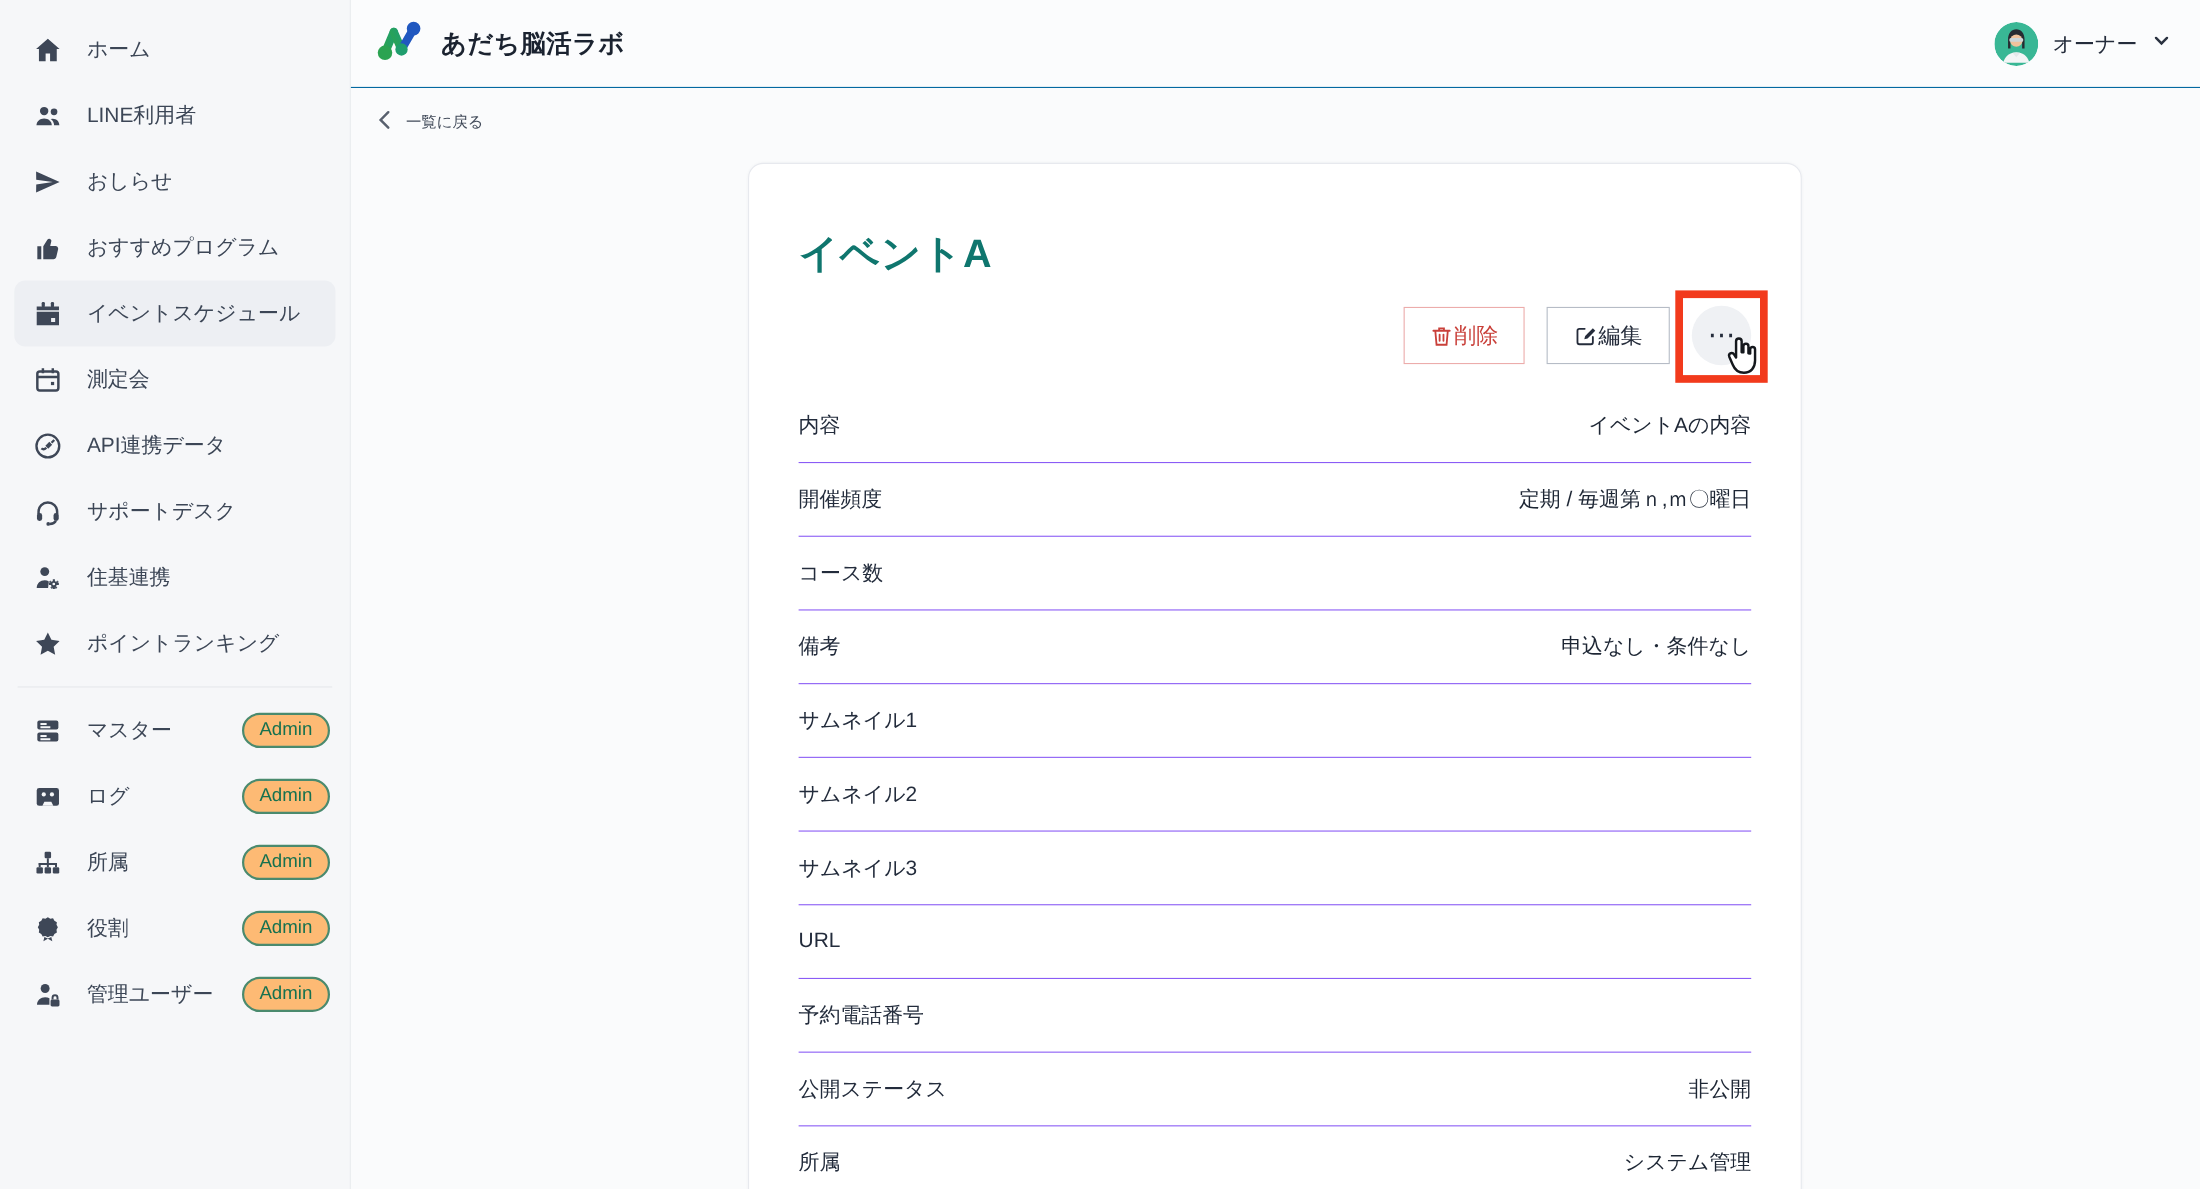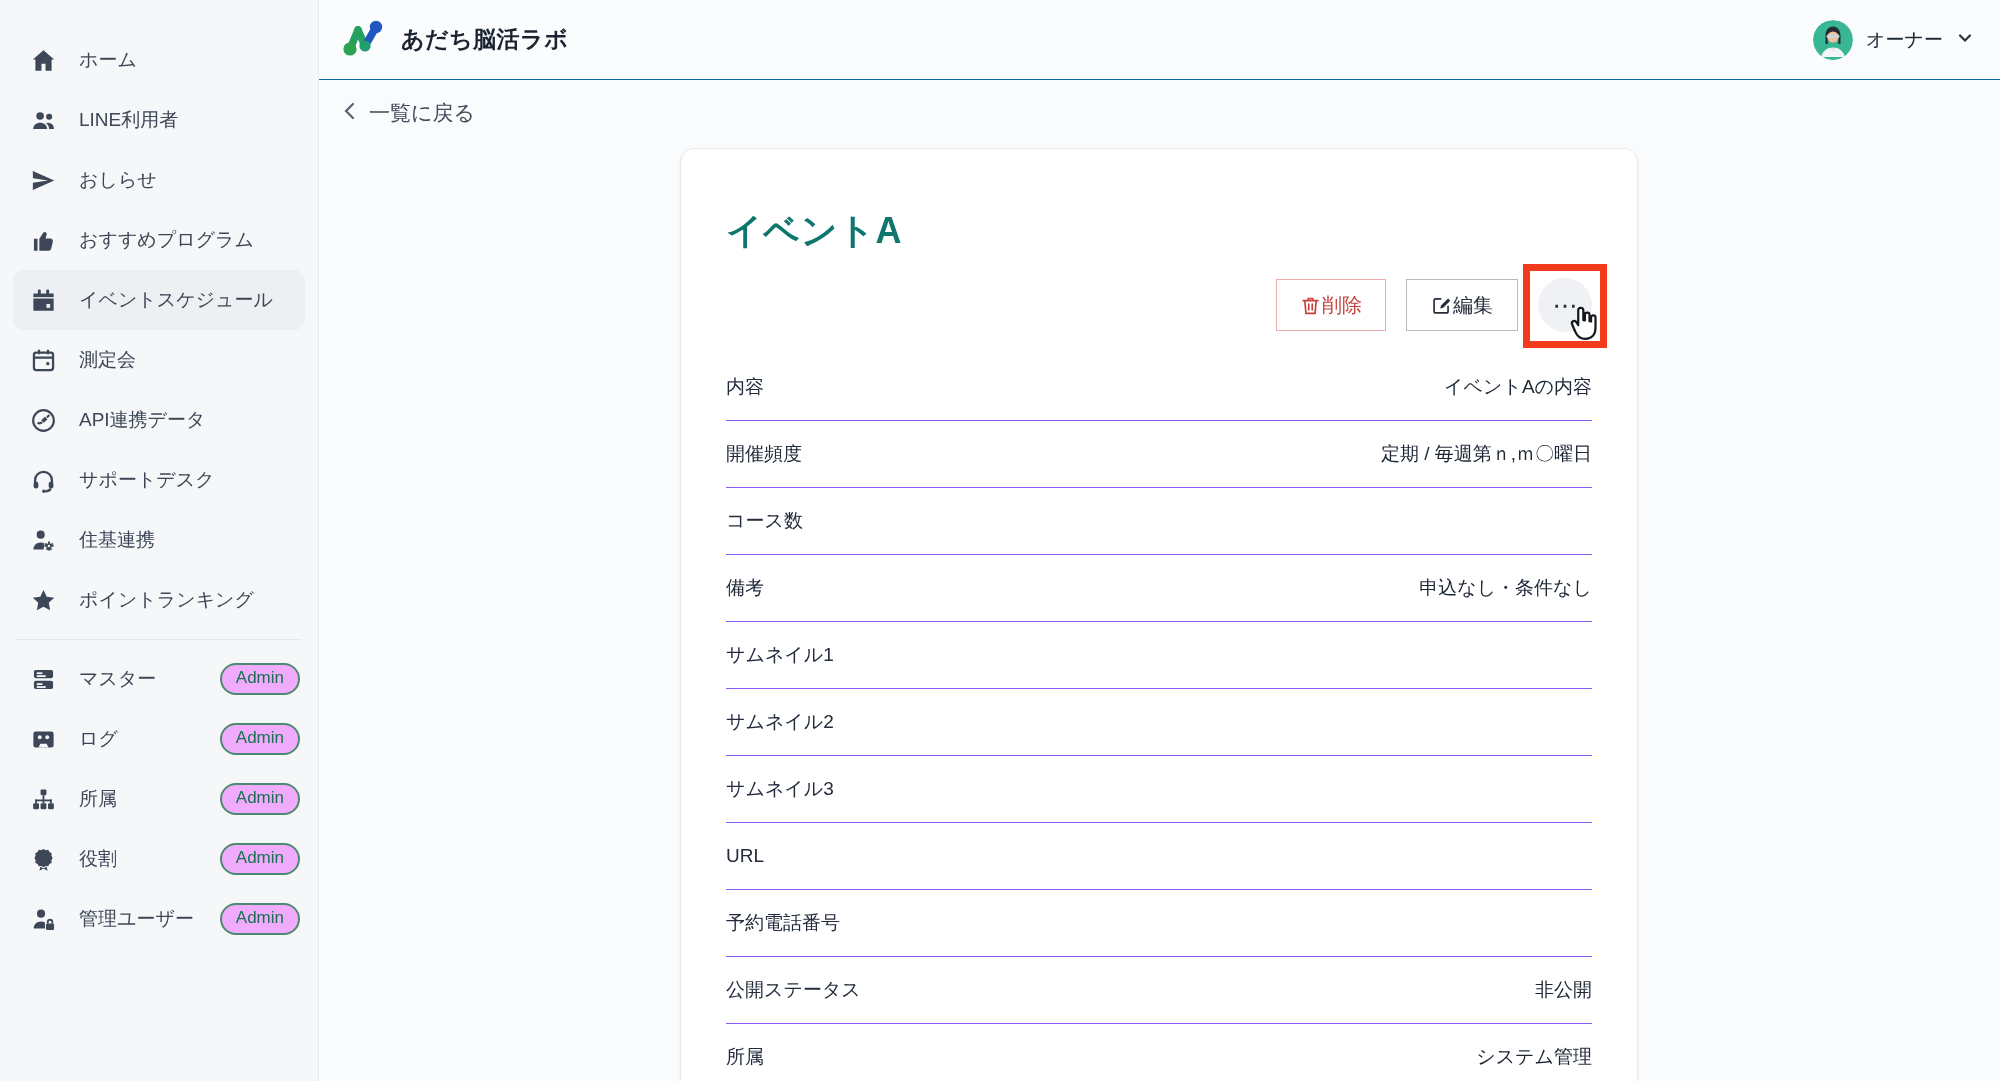--- a/index.html
+++ b/index.html
@@ -2,43 +2,43 @@
 <html><head>
 <meta charset="utf-8">
 <style>
   * { margin:0; padding:0; box-sizing:border-box; }
   html,body { width:2000px; height:1081px; overflow:hidden;
     font-family:"Liberation Sans","DejaVu Sans",sans-serif; background:#fafbfc; color:#242c3b; }
   .page { position:relative; width:2000px; height:1081px; }
 
   
   .sidebar { position:absolute; left:0; top:0; width:319px; height:1081px;
-    background:#f6f7f9; border-right:1px solid #e8eaee; padding-top:30px; }
+    background:#f6f7f9; border-right:1px solid #e8eaee; padding-top:15px; }
   .side-item { height:60px; display:flex; align-items:center; gap:22px;
     padding:0 18px 0 30px; font-size:19px; color:#3c4656; font-weight:500; cursor:pointer; }
   .side-item .icn { width:27px; height:27px; display:flex; align-items:center; justify-content:center; flex:none; }
   .side-item .icn svg { width:27px; height:27px; }
   .side-item.active { background:#edeff3; border-radius:10px; margin:0 13px; padding:0 18px 0 17px; }
   .side-divider { height:1px; background:#e5e8ec; margin:9px 16px; }
-  .badge { margin-left:auto; border:2px solid #4a8a6e; color:#17714f; background:#f0abfc;
+  .badge { margin-left:auto; border:2px solid #4a8a6e; color:#17714f; background:#fdba74;
     border-radius:999px; padding:3px 14px 4px; font-size:17px; font-weight:500; line-height:1.2; }
 
   
   .header { position:absolute; left:319px; top:0; right:0; height:80px; background:#fbfcfd;
     border-bottom:1px solid #0369a1; display:flex; align-items:center; padding:0 26px 0 22px; }
   .brand { display:flex; align-items:center; gap:14px; }
   .brand-name { font-size:23px; font-weight:700; color:#1b2330; letter-spacing:.5px; }
   .user-menu { margin-left:auto; display:flex; align-items:center; gap:13px; cursor:pointer; }
   .avatar { width:40px; height:40px; border-radius:50%; overflow:hidden; flex:none; }
   .user-name { font-size:19px; color:#242c3b; }
 
   
   .content { position:absolute; left:319px; top:80px; right:0; bottom:0; background:#fafbfc; }
   .back-link { position:absolute; left:23px; top:19px; display:flex; align-items:center; gap:11px;
-    font-size:21px; color:#414a59; cursor:pointer; }
+    font-size:14px; color:#414a59; cursor:pointer; }
 
   .card { position:absolute; left:361px; top:68px; width:958px; height:1060px; background:#ffffff;
     border:1px solid #e7e9ee; border-radius:14px; box-shadow:0 1px 3px rgba(20,30,50,.05);
     padding:0 45px; }
   .card-title { margin-top:58px; font-size:36px; font-weight:700; color:#0f766e; letter-spacing:.5px; }
 
   .btn-row { display:flex; justify-content:flex-end; align-items:center; gap:20px; margin-top:22px; height:54px; }
   .btn { display:flex; align-items:center; justify-content:center; gap:1px; height:52px;
     background:#fff; border-radius:0; font-size:20px; cursor:pointer;
     font-family:"Liberation Sans","DejaVu Sans",sans-serif; }

